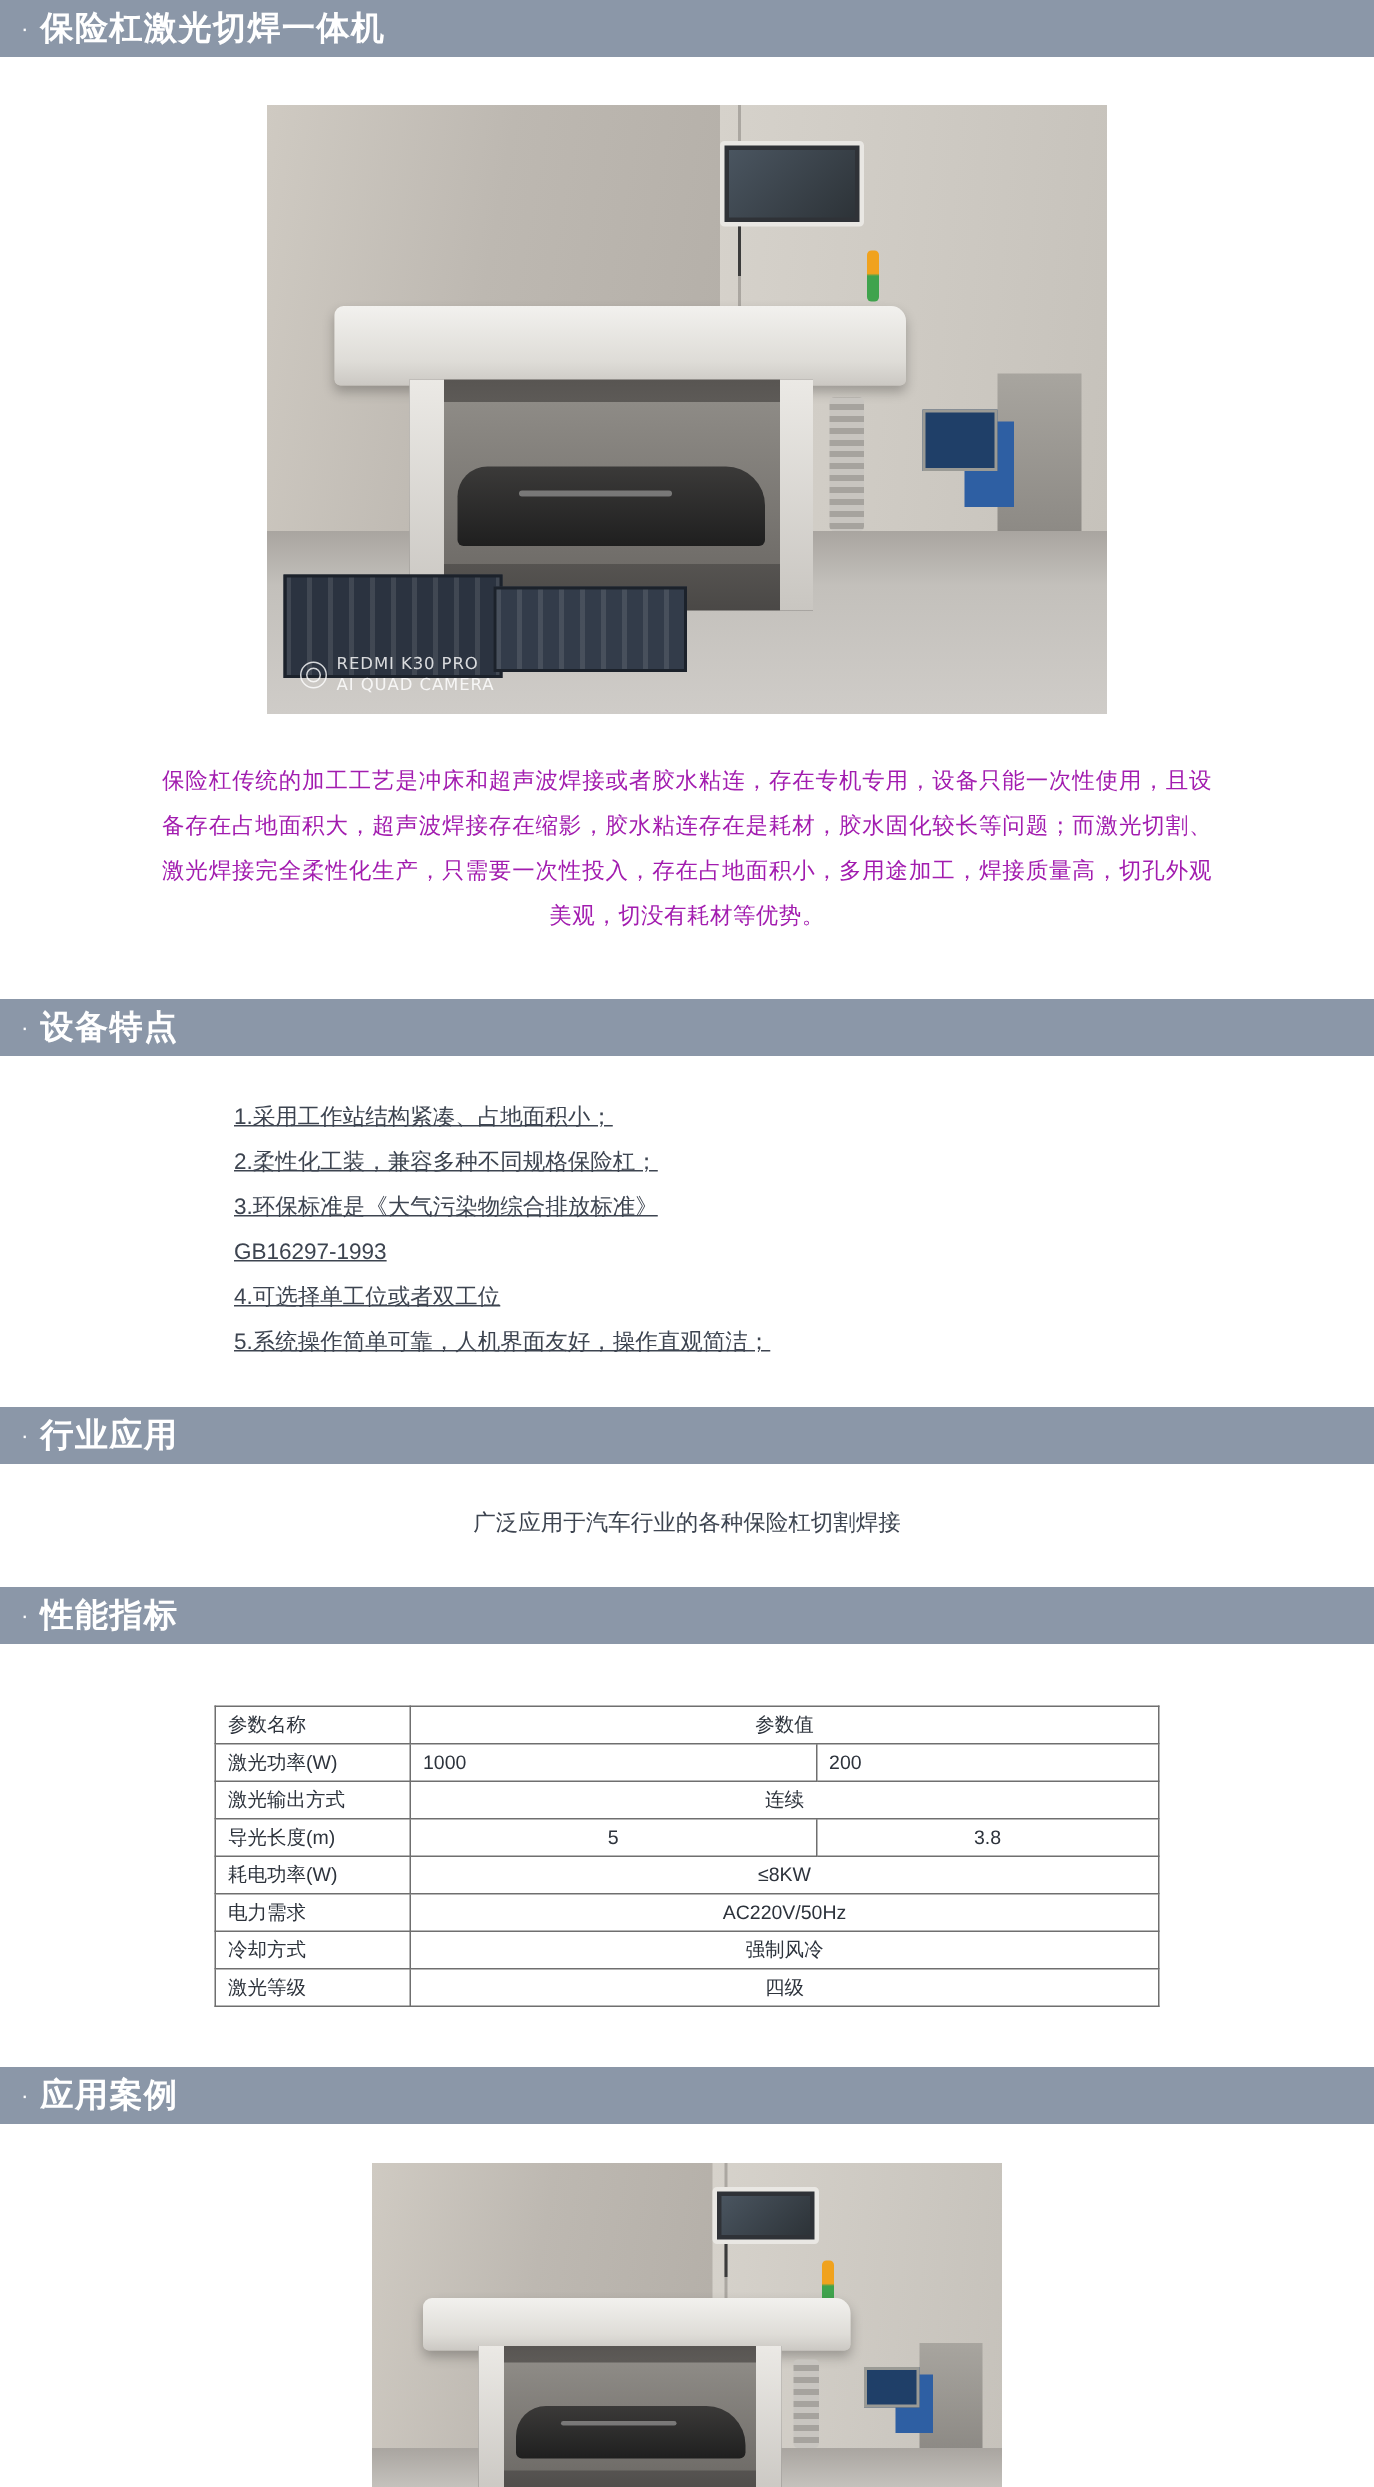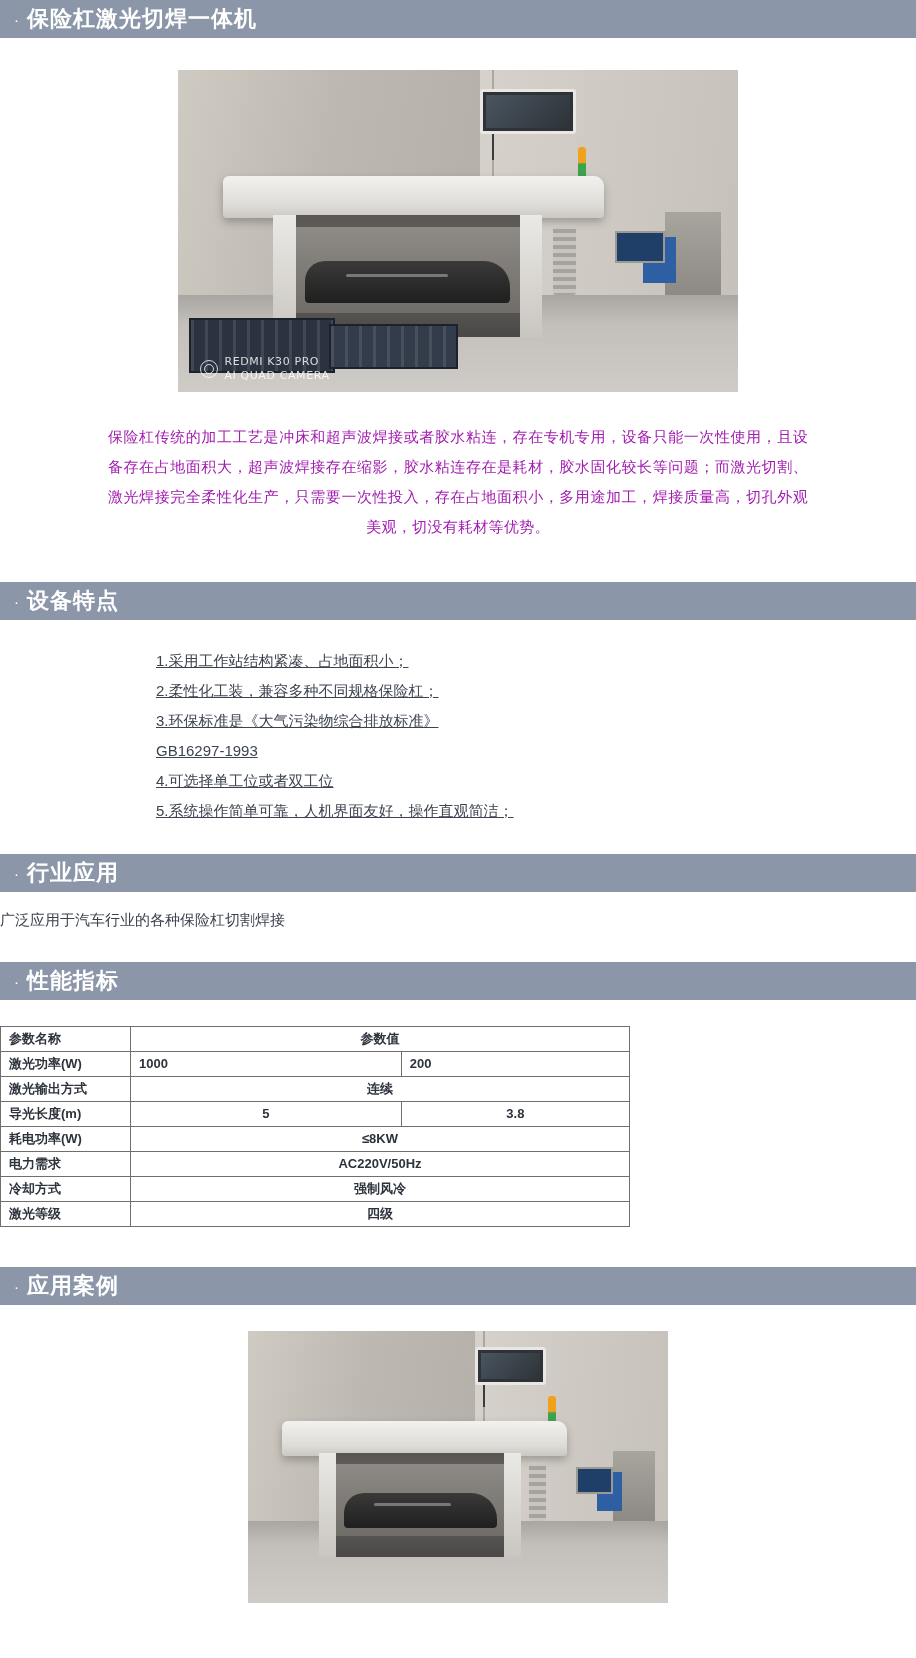--- a/index.html
+++ b/index.html
@@ -35,21 +35,21 @@
   }
 
   
   .section-bar.first { margin-bottom: 0; }
 
   
   .img-wrap { display: flex; justify-content: center; }
   .hero {
     margin-top: 32px;
     width: 560px;
-    height: 322px;
+    height: 406px;
     position: relative;
     overflow: hidden;
     background: #b9b5ae;
   }
   .hero2 {
     margin-top: 26px;
     margin-bottom: 40px;
     width: 420px;
     height: 272px;
     position: relative;
@@ -195,31 +195,32 @@
     margin: 26px auto 0 auto;
     padding-left: 48px;
     font-size: 15px;
     line-height: 30px;
     color: #3d4450;
   }
   .features div { white-space: nowrap; text-decoration: underline; }
 
   .industry {
     width: 100%;
-    margin: 14px 0 0 0;
+    margin: 26px 0 0 0;
+    text-align: center;
     font-size: 15px;
     line-height: 28px;
     color: #3d4450;
   }
 
   .spacer-40 { height: 40px; }
   .spacer-28 { height: 28px; }
 
   
-  .table-wrap { display: flex; margin-top: 26px; font-weight: bold; }
+  .table-wrap { display: flex; justify-content: center; margin-top: 41px; }
   table.spec {
     border-collapse: collapse;
     width: 630px;
     font-size: 13px;
     color: #2d333c;
   }
   table.spec td {
     border: 1px solid #6f6f6f;
     height: 25px;
     padding: 2px 8px;

